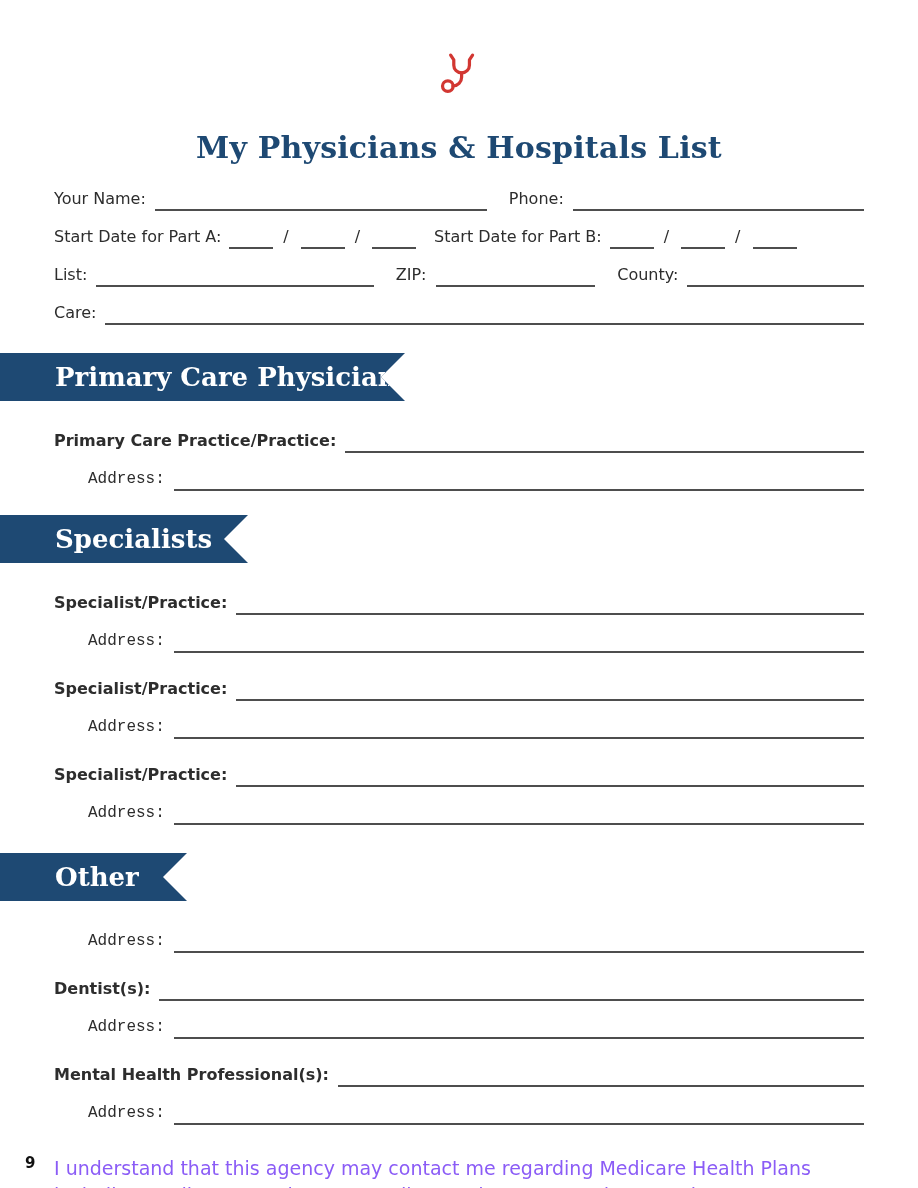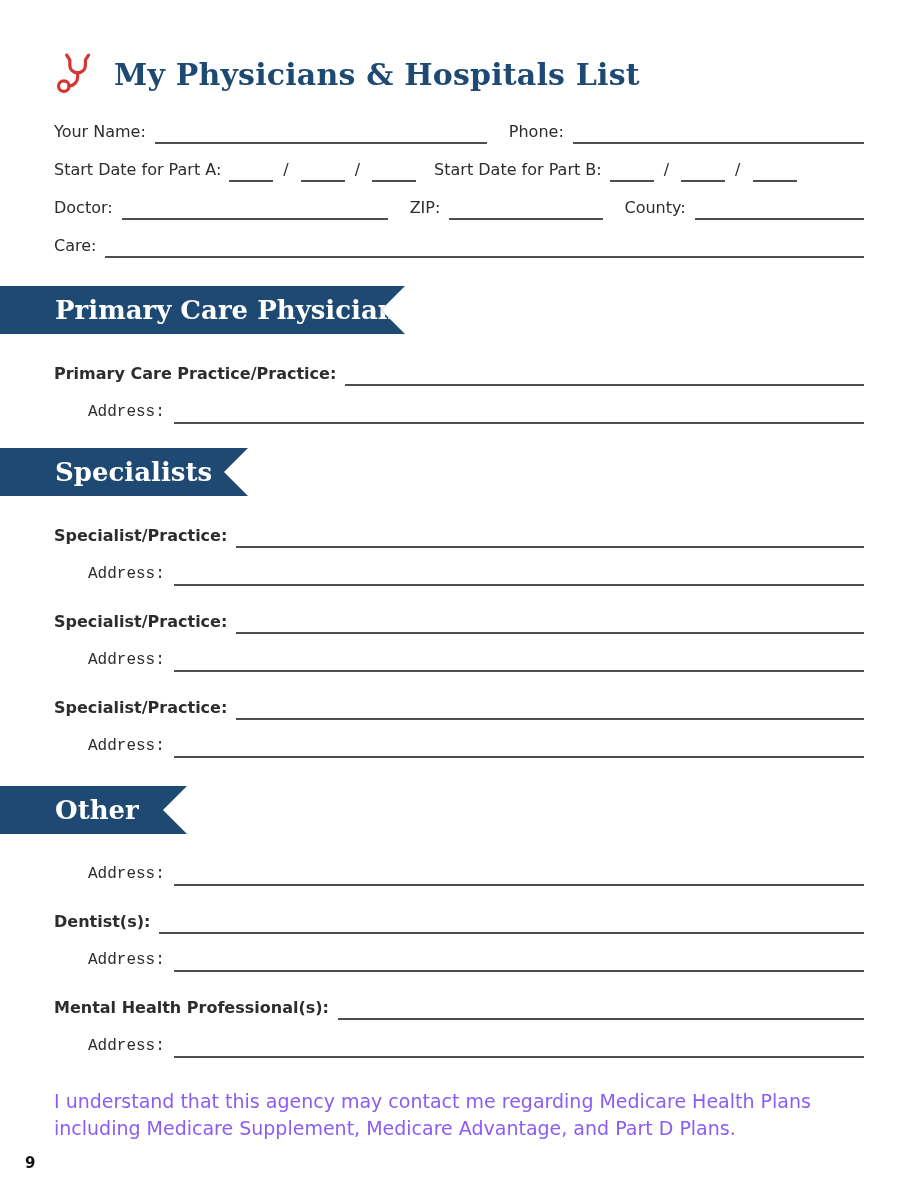--- a/index.html
+++ b/index.html
@@ -8,21 +8,21 @@
     width:918px; height:1188px;
     margin:0 auto;
     background:#ffffff;
     font-family:"DejaVu Sans","Liberation Sans",sans-serif;
     color:#2d2d2d;
     overflow:hidden;
   }
   .content { padding:50px 54px 0 54px; }
 
   
-  .doc-header { display:flex; align-items:center; gap:18px; margin-bottom:22px; }
+  .doc-header { display:flex; align-items:center; gap:32px; margin-bottom:22px;flex-direction:column; }
   .steth { width:42px; height:48px; flex:none; }
   .doc-title {
     font-family:"DejaVu Serif","Liberation Serif",serif;
     font-weight:700; font-size:30px; color:#1e4973; letter-spacing:0.2px;
     margin:0;
   }
 
   
   .frow { display:flex; align-items:flex-end; font-size:16px; line-height:24px; height:24px; margin-bottom:14px; }
   .lbl { white-space:nowrap; }
@@ -102,21 +102,21 @@
         <span class="gap18"></span>
         <span class="lbl">Start Date for Part B:</span>
         <span class="fill fixed"></span>
         <span class="slash">/</span>
         <span class="fill fixed"></span>
         <span class="slash">/</span>
         <span class="fill fixed"></span>
       </div>
 
       <div class="frow">
-        <span class="lbl">Doctor:</span>
+        <span class="lbl">List:</span>
         <span class="fill f-email"></span>
         <span class="gap22"></span>
         <span class="lbl">ZIP:</span>
         <span class="fill f-zip"></span>
         <span class="gap22"></span>
         <span class="lbl">County:</span>
         <span class="fill f-county"></span>
       </div>
 
       <div class="frow">

